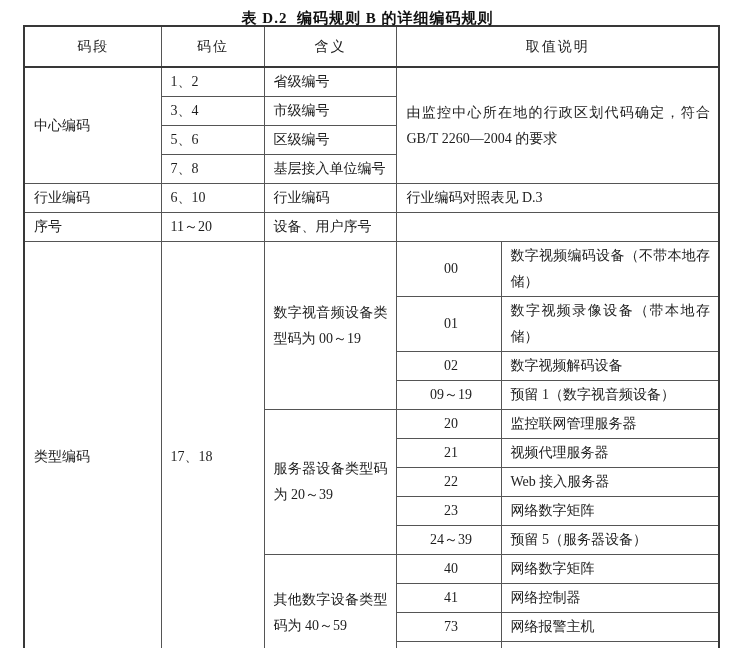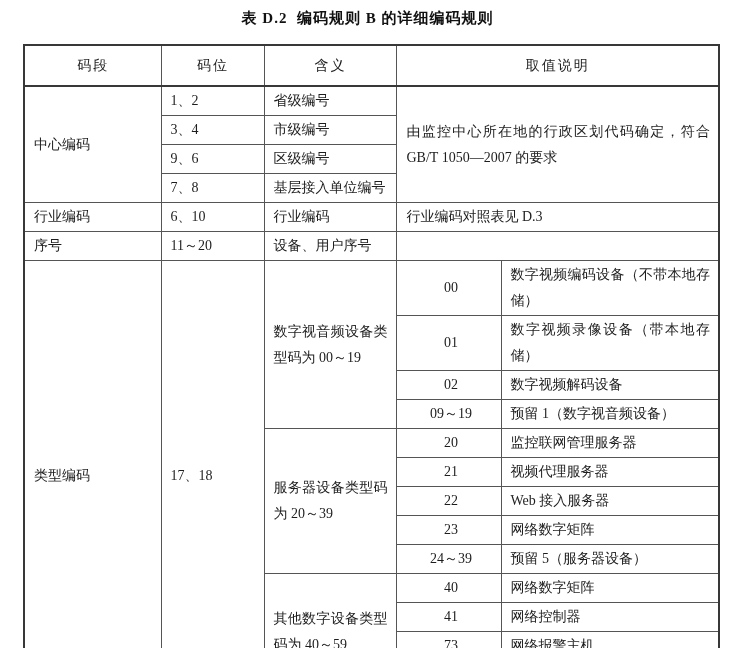--- a/index.html
+++ b/index.html
@@ -6,21 +6,21 @@
   .page{
     position:relative;
     width:735px;height:648px;
     background:#ffffff;
     font-family:"Liberation Serif","DejaVu Serif",serif;
     color:#1d1d1d;
     overflow:hidden;
   }
   .title{
     padding-top:9px;
-    height:44px;
+    height:25px;
     text-align:center;
     font-size:15px;
     font-weight:bold;
     color:#111;
     white-space:pre;
     letter-spacing:1px;
     box-sizing:border-box;
   }
   table.rules{
     border-collapse:collapse;
@@ -75,28 +75,28 @@
       <th>码段</th>
       <th>码位</th>
       <th>含义</th>
       <th colspan="2">取值说明</th>
     </tr>
 
     <tr style="height:26px">
       <td rowspan="4">中心编码</td>
       <td>1、2</td>
       <td>省级编号</td>
-      <td rowspan="4" colspan="2" class="j descmerge">由监控中心所在地的行政区划代码确定，符合 GB/T 1050—2007 的要求</td>
+      <td rowspan="4" colspan="2" class="j descmerge">由监控中心所在地的行政区划代码确定，符合 GB/T 2260—2004 的要求</td>
     </tr>
     <tr style="height:26px">
       <td>3、4</td>
       <td>市级编号</td>
     </tr>
     <tr style="height:26px">
-      <td>9、6</td>
+      <td>5、6</td>
       <td>区级编号</td>
     </tr>
     <tr style="height:27px">
       <td>7、8</td>
       <td>基层接入单位编号</td>
     </tr>
 
     <tr style="height:26px">
       <td>行业编码</td>
       <td>6、10</td>

